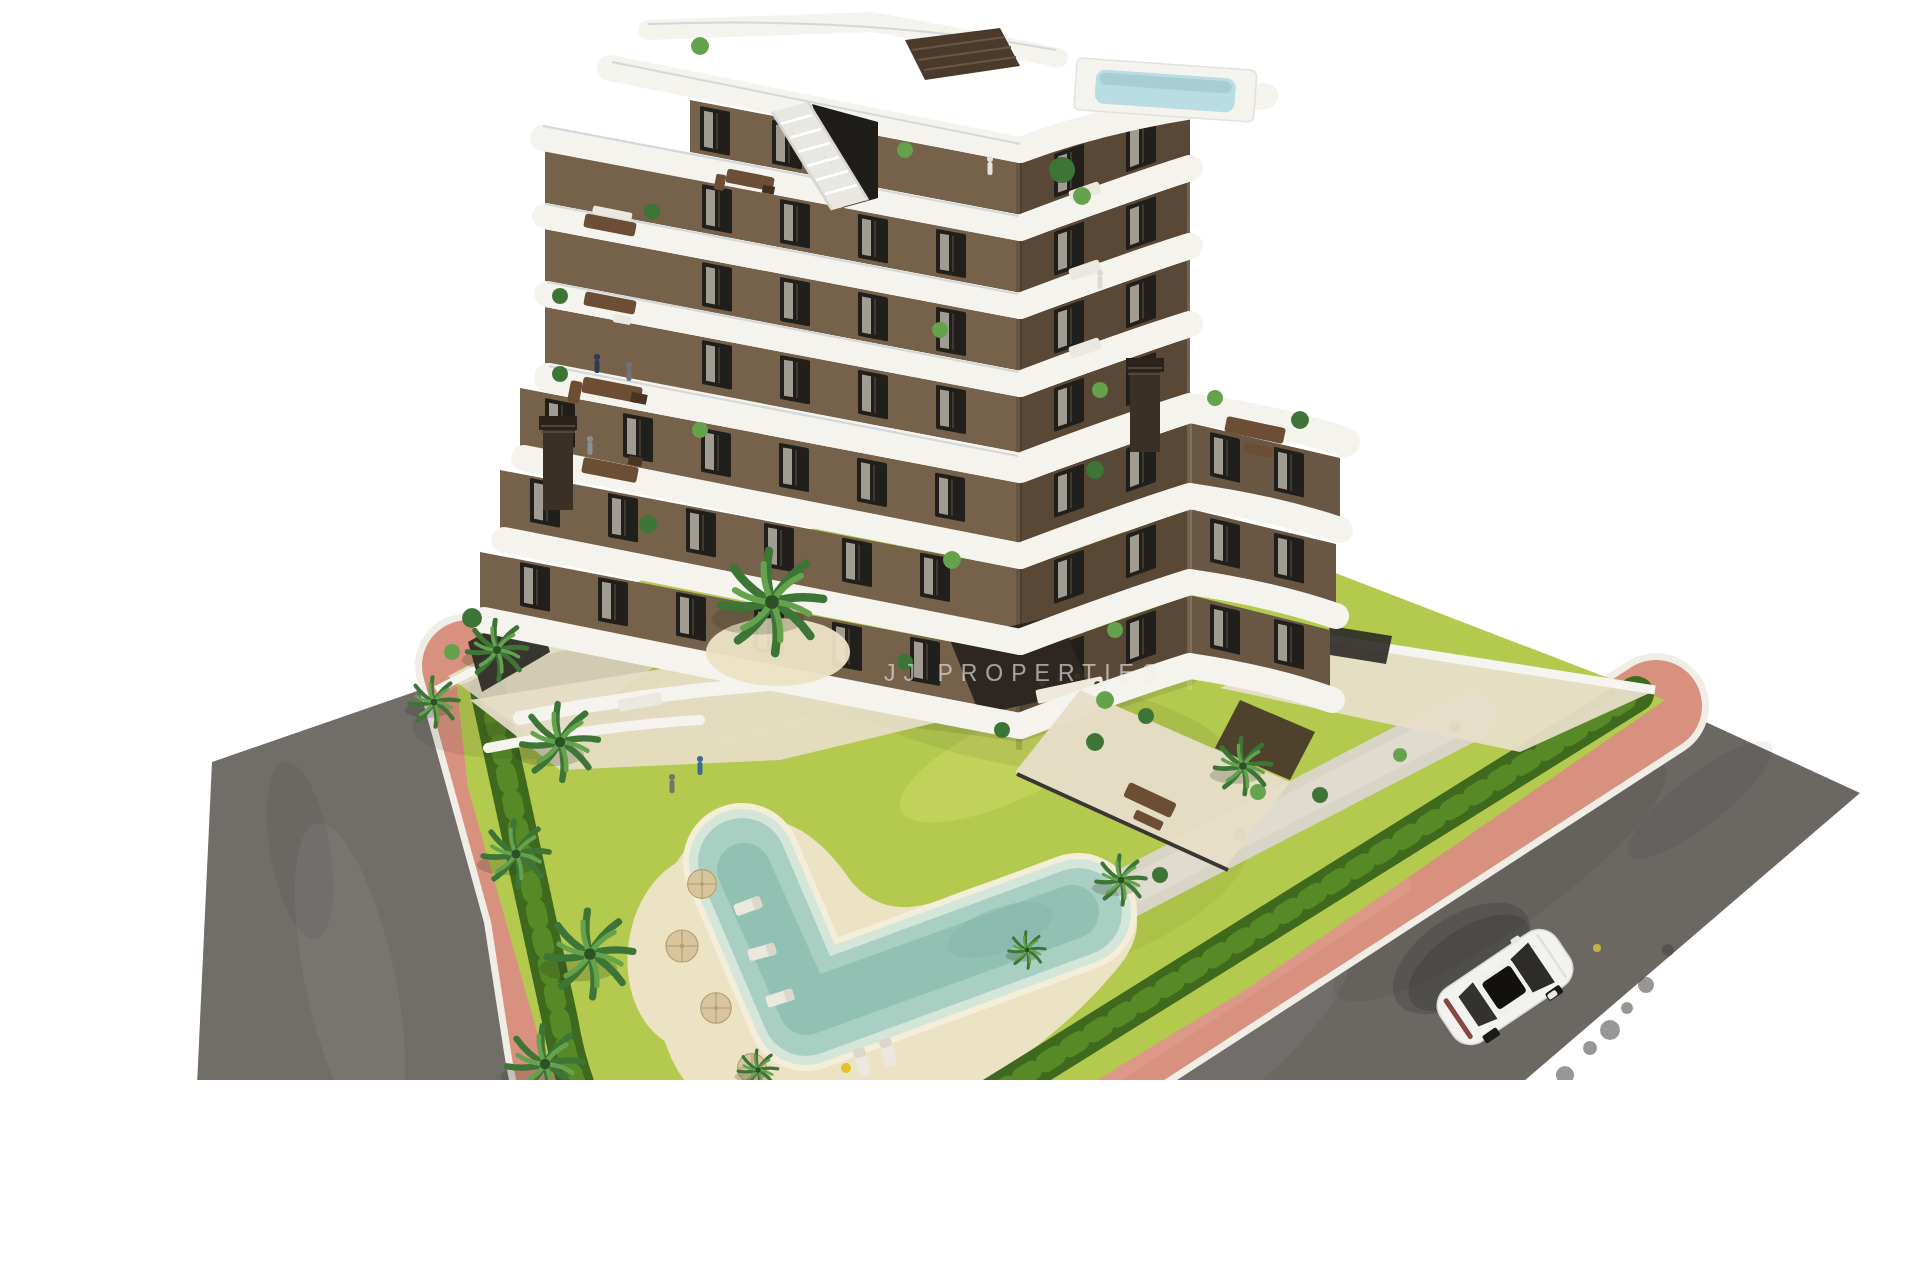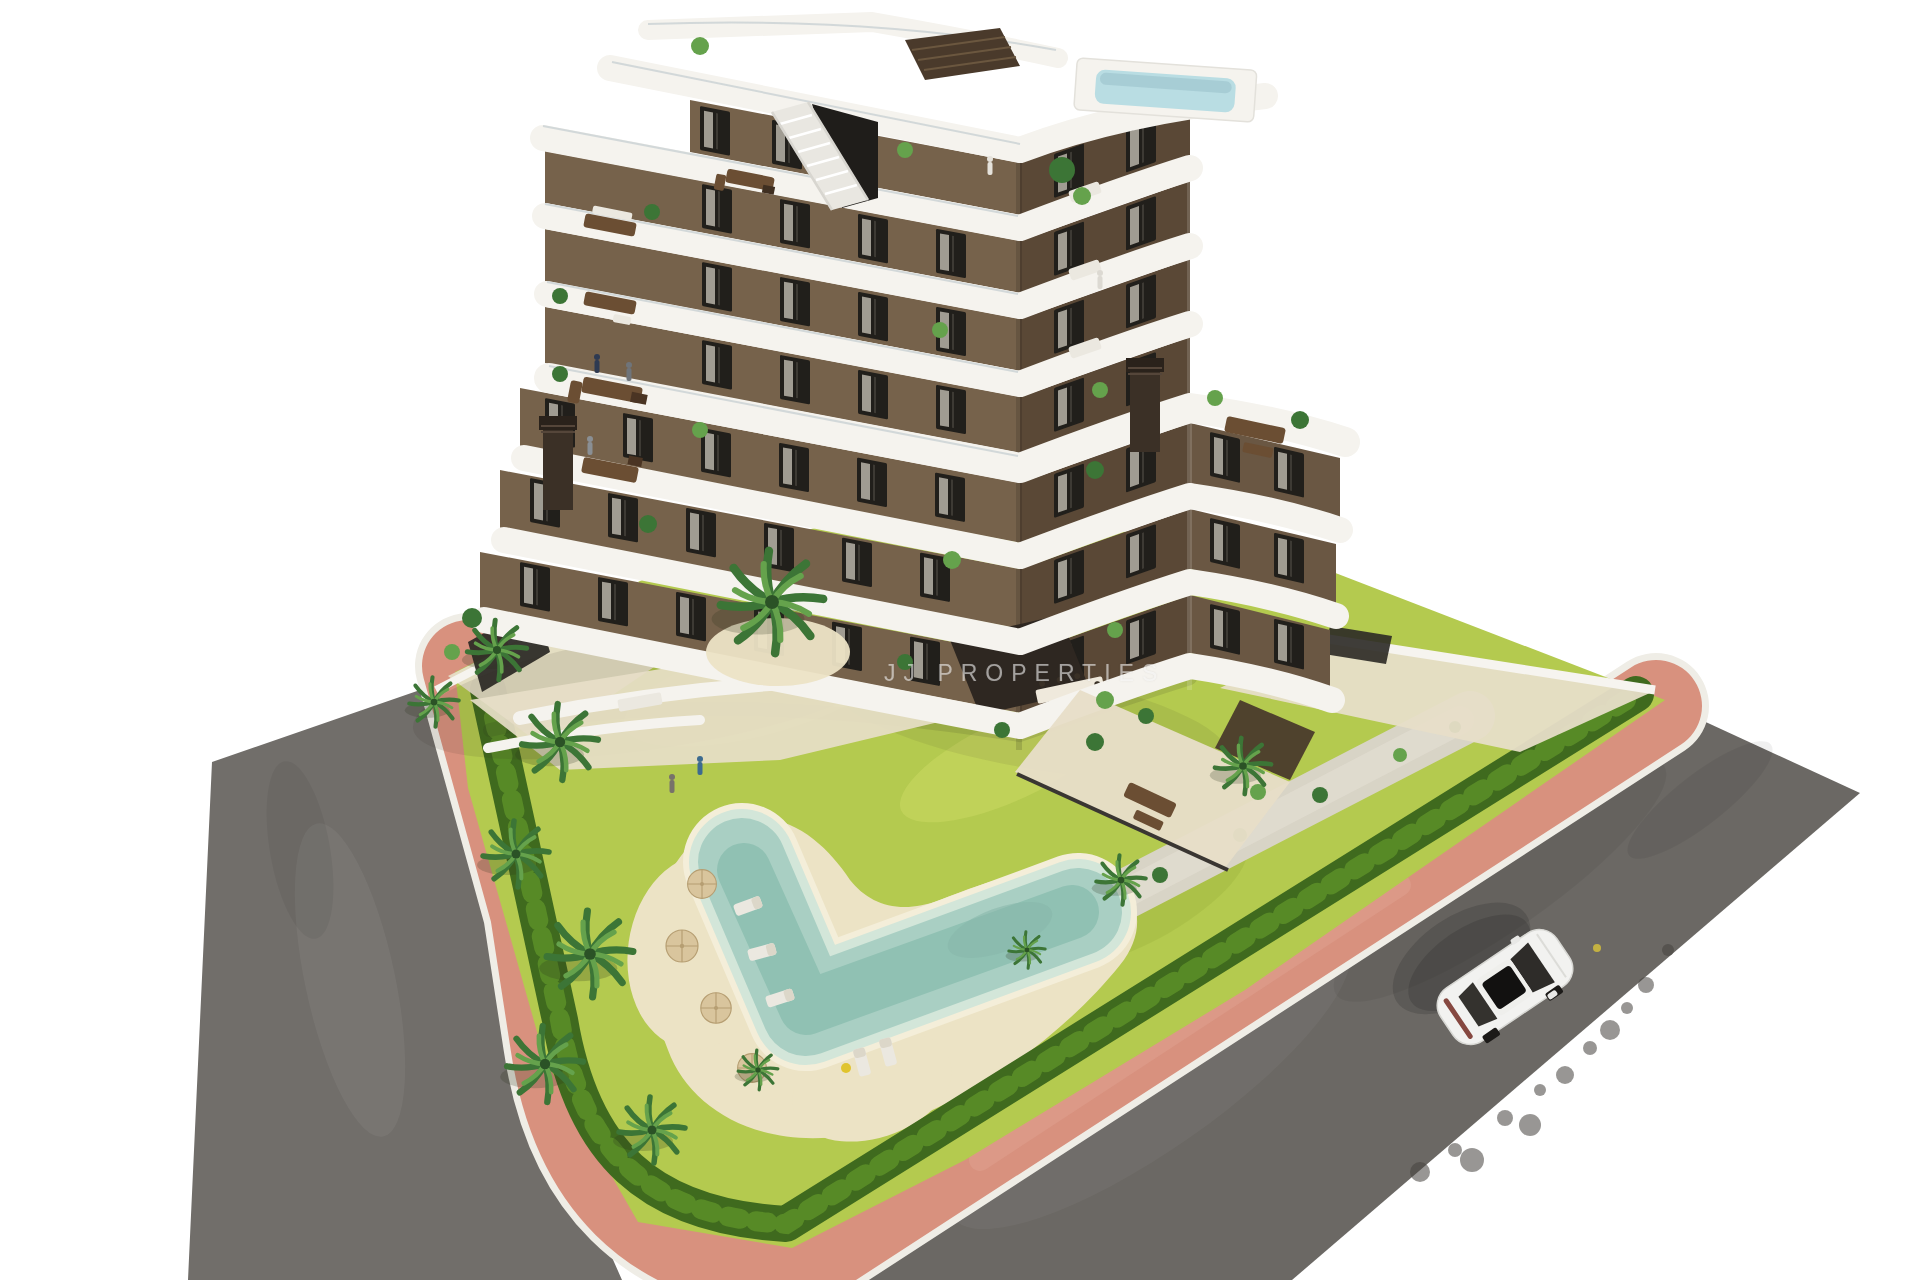--- a/index.html
+++ b/index.html
@@ -1,16 +1,16 @@
 <!DOCTYPE html>
 <html style="--c-bg: #ffffff; --c-road: #6b6864; --c-road_left: #716e6a; --c-curb: #efede6; --c-path_pink: #d8917e; --c-pink_light: #e5ad9b; --c-lawn: #b4ca4f; --c-lawn_light: #cfdc66; --c-lawn_dark: #9ab33c; --c-hedge: #3f6a1e; --c-hedge_light: #5c8f28; --c-gravel: #d8d4c6; --c-deck_sand: #ece3c5; --c-deck_rim: #f4eed9; --c-pool_shallow: #d3e6d9; --c-pool_mid: #a9cfc3; --c-pool_deep: #90c1b3; --c-palm_dark: #3c7536; --c-palm_light: #65a24c; --c-palm_core: #2b5226; --c-umbrella: #d9c59d; --c-umbrella_dark: #b69e72; --c-facade_left: #76624b; --c-facade_right: #5a4836; --c-facade_wing: #6a5743; --c-facade_recess: #2e2721; --c-band: #f5f3ee; --c-window: #211f1b; --c-curtain: #d7d1c4; --c-chimney: #3b3026; --c-stair: #e9e7e1; --c-glass_dark: #1f1d1a; --c-roof_slat: #4a3a2b; --c-roof_pool: #b9dde3; --c-pavement: #e7dec8; --c-wall_white: #f6f4ef; --c-fence_dark: #2b2925; --c-furn_brown: #6b4e33; --c-furn_light: #ebe8e0; --c-car_body: #f2f2f0; --c-car_glass: #2e2c29; --c-car_sunroof: #121110; --c-car_tail: #7a352c; --c-towel_yellow: #e0c42e; --c-manhole: #cdb93e; --c-tiremark: #45423e; --c-watermark: rgba(255,255,255,0.55);"><head>
 <meta charset="utf-8">
 <style>
   html,body{margin:0;padding:0;background:#fff;}
-  .stage{position:relative;width:1920px;height:1280px;background:var(--c-bg,#fff);overflow:hidden;font-family:"Liberation Sans",sans-serif;}
+  .stage{position:relative;width:1920px;height:1080px;background:var(--c-bg,#fff);overflow:hidden;font-family:"Liberation Sans",sans-serif;}
   .stage svg{position:absolute;left:0;top:0;}
   .watermark{
     position:absolute;left:884px;top:660px;
     font-family:"Liberation Sans",sans-serif;
     font-size:23px;font-weight:400;letter-spacing:8px;
     color:var(--c-watermark,rgba(255,255,255,.55));
     text-shadow:0 0 2px rgba(120,120,120,.15);
     white-space:nowrap;pointer-events:none;user-select:none;
   }
   

